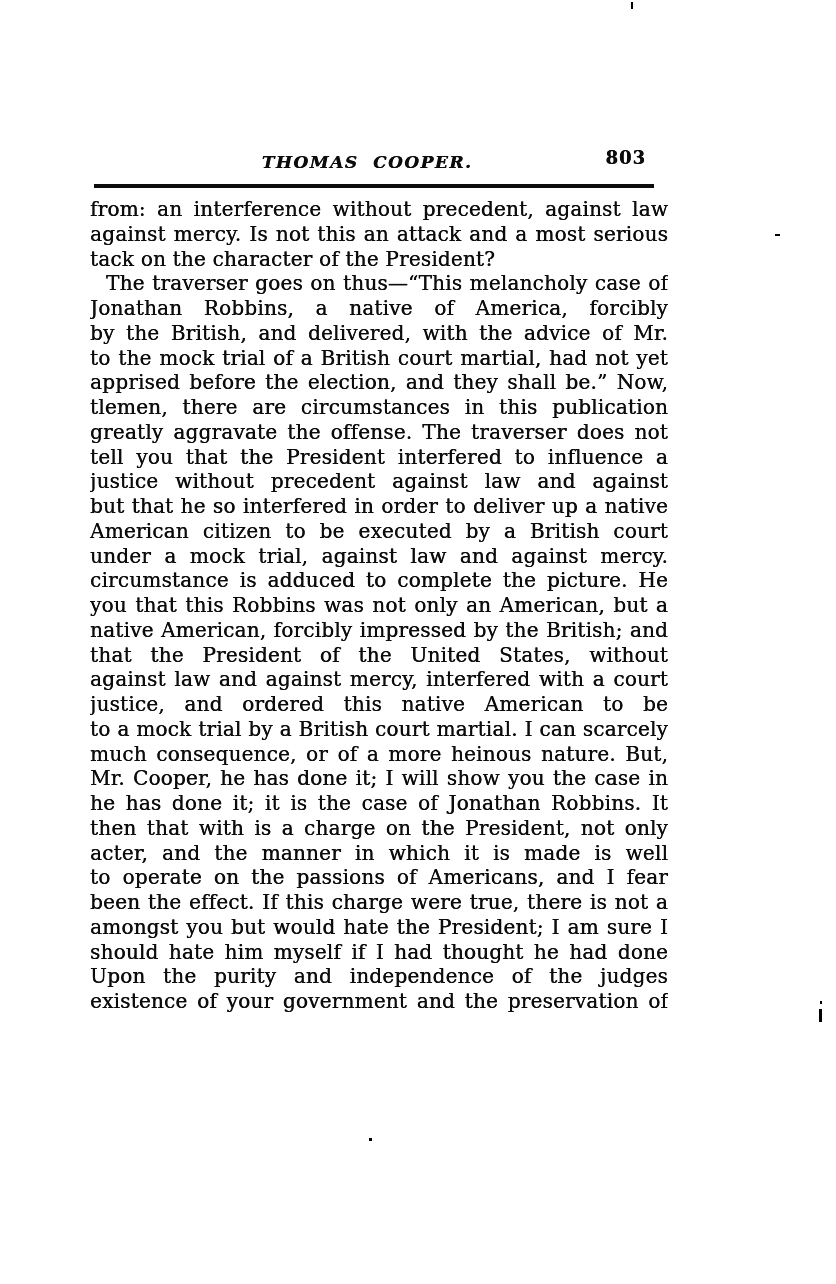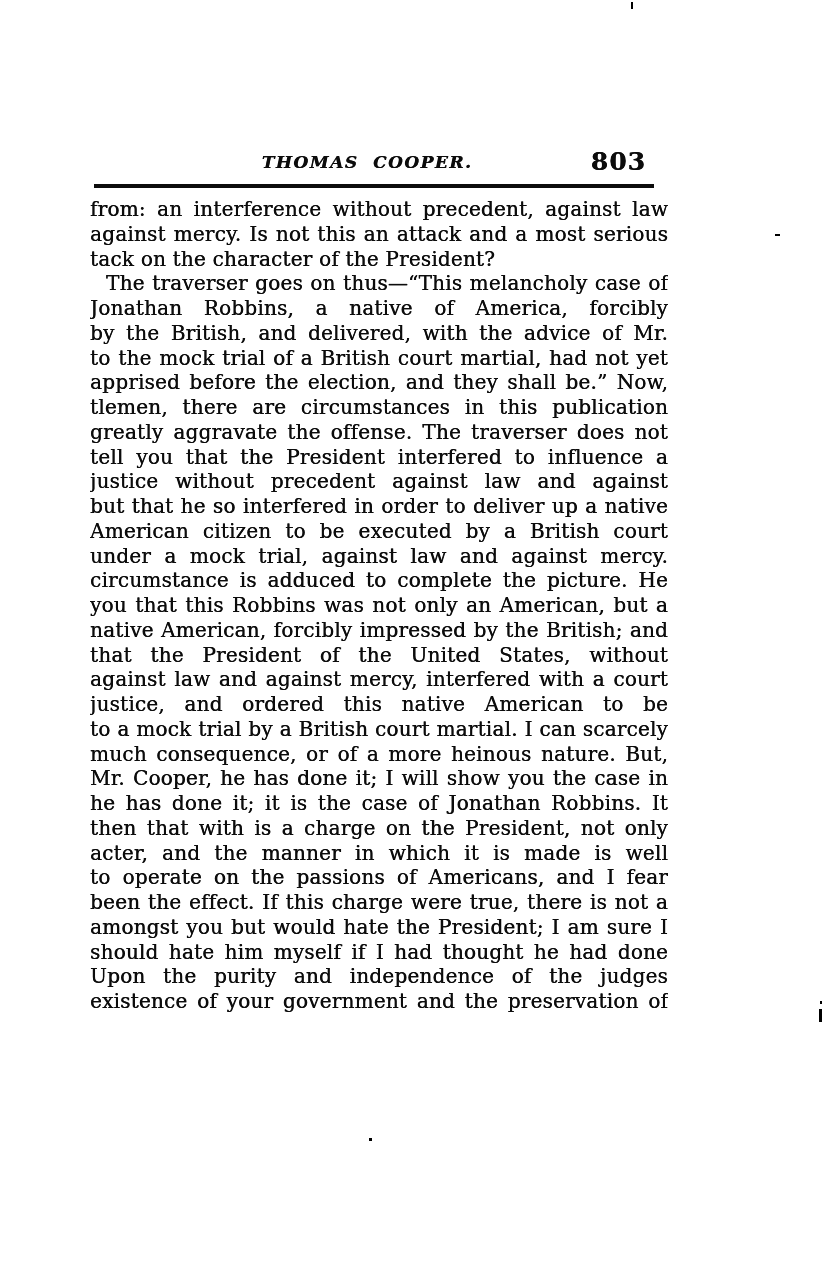--- a/index.html
+++ b/index.html
@@ -28,21 +28,21 @@
     letter-spacing: 1.5px;
     word-spacing: 7px;
     line-height: 24px;
     transform: translateX(-12px);
     text-shadow: 0.4px 0 0 currentColor;
   }
   .page-number {
     position: absolute;
     right: 22px;
     top: -3px;
-    font-size: 25px;
+    font-size: 18px;
     letter-spacing: 1px;
     font-weight: bold;
     text-shadow: 0.3px 0 0 currentColor;
   }
   .header-rule {
     position: absolute;
     top: 184px;
     left: 94px;
     width: 560px;
     height: 4px;

